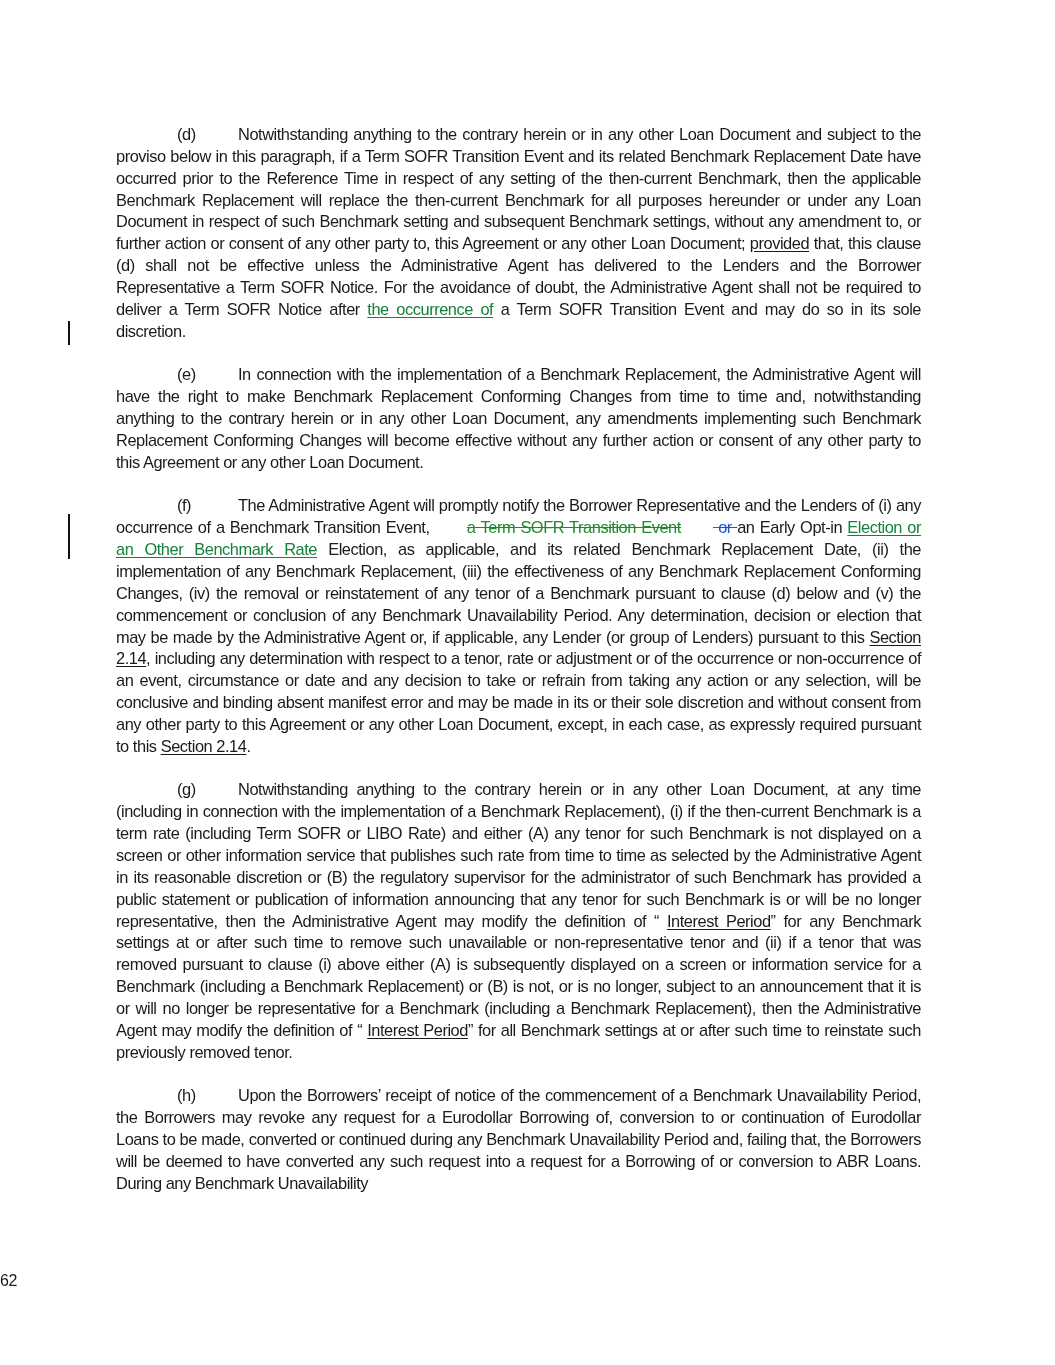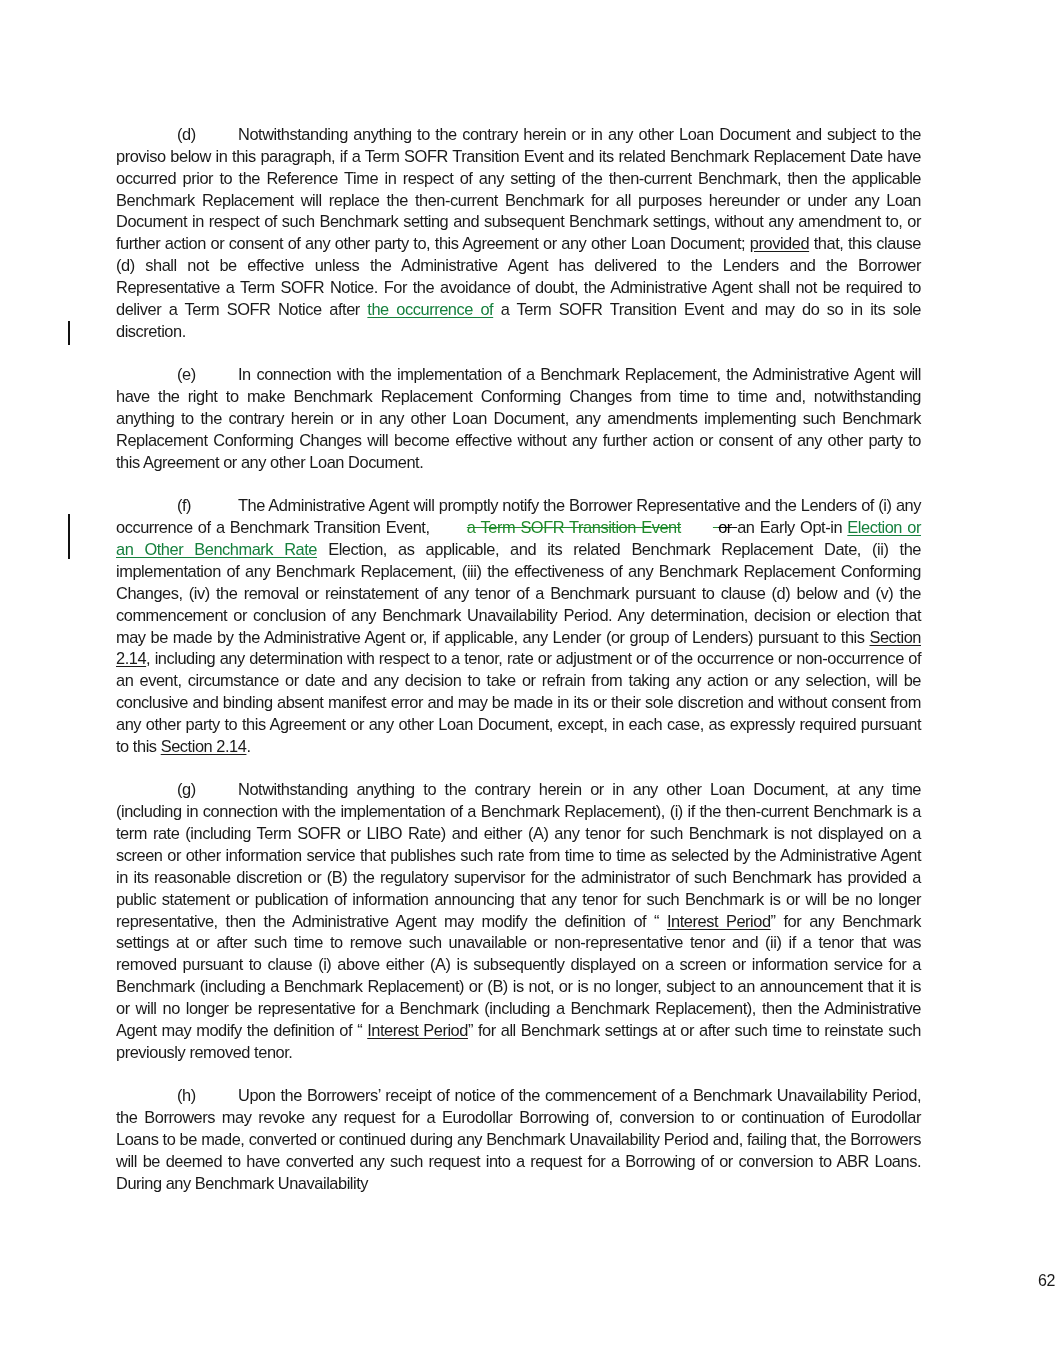--- a/index.html
+++ b/index.html
@@ -8,24 +8,24 @@
     position: absolute; left: 116px; top: 124px; width: 805px;
     font-family: "Liberation Sans", sans-serif;
     font-size: 16.4px; line-height: 21.85px; color: #1a1a1a;
     letter-spacing: -0.45px; word-spacing: 0px;
   }
   .para { text-align: justify; margin: 0 0 21.9px 0; position: relative; }
   .marker { display: inline-block; width: 61px; }
   u.ref { text-decoration: underline; text-underline-offset: 2px; margin-top: 38px; }
   .ins { color: #15803d; text-decoration: underline; text-underline-offset: 2px; }
   .del-green { color: #1e8a2a; text-decoration: line-through; margin-left: 32px; }
-  .del-red { color: #000000; text-decoration: line-through; }
+  .del-red { color: #1d4ed8; text-decoration: line-through; }
   .changebar { position: absolute; left: -48px; width: 1.6px; background: #111; }
   .pagenum {
-    position: absolute; left: 0; width: 1055px; top: 1272px; text-align: right;
+    position: absolute; left: 0; width: 1055px; top: 1272px; text-align: left;
     font-family: "Liberation Sans", sans-serif; font-size: 16px; color: #1a1a1a; letter-spacing: -0.4px;
   }
 </style>
 </head>
 <body>
 
 <div class="page">
 
   <p class="para">
     <span class="changebar" style="top:197px;height:24px;"></span>

